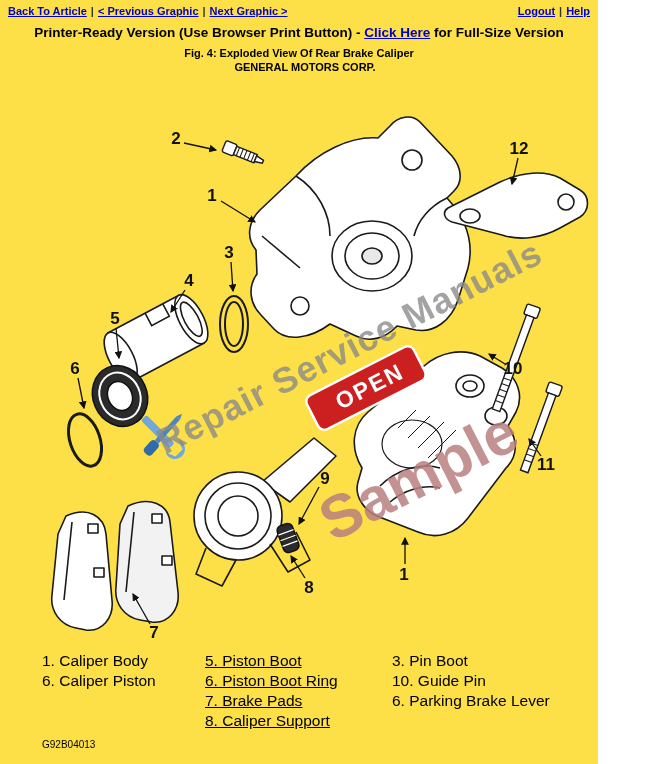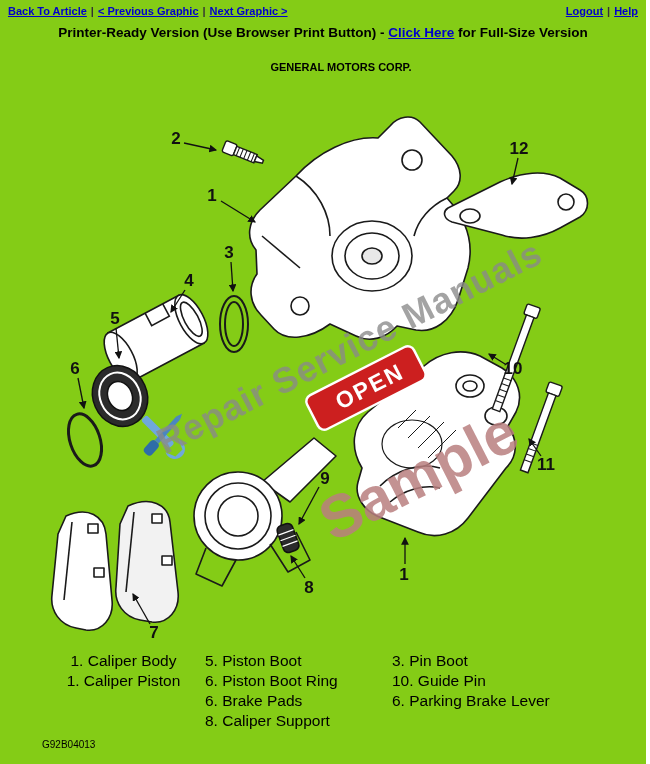--- a/index.html
+++ b/index.html
@@ -1,35 +1,35 @@
 <!DOCTYPE html>
 <html><head>
 <meta charset="utf-8">
 <style>
   * { margin:0; padding:0; box-sizing:border-box; }
   html,body { background:#ffffff; }
   body { width:650px; height:764px; font-family:"Liberation Sans", sans-serif; color:#000; }
-  .page { position:relative; width:646px; height:764px; background:#84cc16; overflow:hidden; }
+  .page { position:relative; width:598px; height:764px; background:#fde047; overflow:hidden; }
 
   .topnav { position:absolute; top:5px; left:8px; right:8px; display:flex; justify-content:space-between; font-size:11px; font-weight:bold; }
   .topnav .group { white-space:nowrap; }
   .topnav a { color:#0000cc; text-decoration:underline; cursor:pointer; }
   .sep { color:#333; margin:0 4px; text-decoration:none; }
 
   .print-line { position:absolute; top:25px; left:0; width:100%; text-align:center; font-size:13.5px; font-weight:bold; }
   .print-line a { color:#0000cc; text-decoration:underline; cursor:pointer; }
 
   .fig-caption { position:absolute; top:47px; left:0; width:100%; text-align:center; font-size:11px; font-weight:bold; }
-  .manufacturer { position:absolute; top:61px; left:12px; width:100%; text-align:center; font-size:11px; font-weight:bold;padding-left:12px; }
+  .manufacturer { position:absolute; top:61px; left:0; width:100%; text-align:center; font-size:11px; font-weight:bold;padding-left:12px; }
 
   .diagram { position:absolute; top:86px; left:0; }
 
   .legend { position:absolute; top:651px; left:42px; display:flex; font-size:15.5px; line-height:20px; }
-  .legend .col1 { width:163px;align-items:center; }
-  .legend .col2 { width:187px; }
+  .legend .col1 { width:163px; }
+  .legend .col2 { width:187px;text-decoration:underline; }
   .legend-col { display:flex; flex-direction:column; }
 
   .figure-id { position:absolute; top:739px; left:42px; font-size:10px; }
 </style>
 </head>
 <body>
 
 <div class="page">
 
   <div class="topnav">
@@ -38,20 +38,21 @@
     </div>
     <div class="group">
       <a href="#">Logout</a><span class="sep">|</span><a href="#">Help</a>
     </div>
   </div>
 
   <div class="print-line">
     <span>Printer-Ready Version (Use Browser Print Button) - </span><a href="#">Click Here</a><span> for Full-Size Version</span>
   </div>
 
+  <div class="fig-caption">Fig. 4: Exploded View Of Rear Brake Caliper</div>
   <div class="manufacturer">GENERAL MOTORS CORP.</div>
 
   <svg class="diagram" width="650" height="562" viewBox="0 0 650 562">
     <defs>
       <marker id="arr" viewBox="0 0 10 10" refX="8.5" refY="5" markerWidth="6" markerHeight="6" orient="auto">
         <path d="M0,0 L10,5 L0,10 z" fill="#111"></path>
       </marker>
     </defs>
 
     <g fill="#ffffff" stroke="#1a1a1a" stroke-width="1.6" stroke-linejoin="round">
@@ -202,26 +203,26 @@
       <text x="309" y="507">8</text>
       <text x="404" y="494">1</text>
       <text x="513" y="288">10</text>
       <text x="546" y="384">11</text>
     </g>
   </svg>
 
   <div class="legend">
     <div class="legend-col col1">
       <div class="legend-item">1. Caliper Body</div>
-      <div class="legend-item">1. Caliper Piston</div>
+      <div class="legend-item">6. Caliper Piston</div>
     </div>
     <div class="legend-col col2">
       <div class="legend-item">5. Piston Boot</div>
       <div class="legend-item">6. Piston Boot Ring</div>
-      <div class="legend-item">6. Brake Pads</div>
+      <div class="legend-item">7. Brake Pads</div>
       <div class="legend-item">8. Caliper Support</div>
     </div>
     <div class="legend-col col3">
       <div class="legend-item">3. Pin Boot</div>
       <div class="legend-item">10. Guide Pin</div>
       <div class="legend-item">6. Parking Brake Lever</div>
     </div>
   </div>
 
   <div class="figure-id">G92B04013</div>

